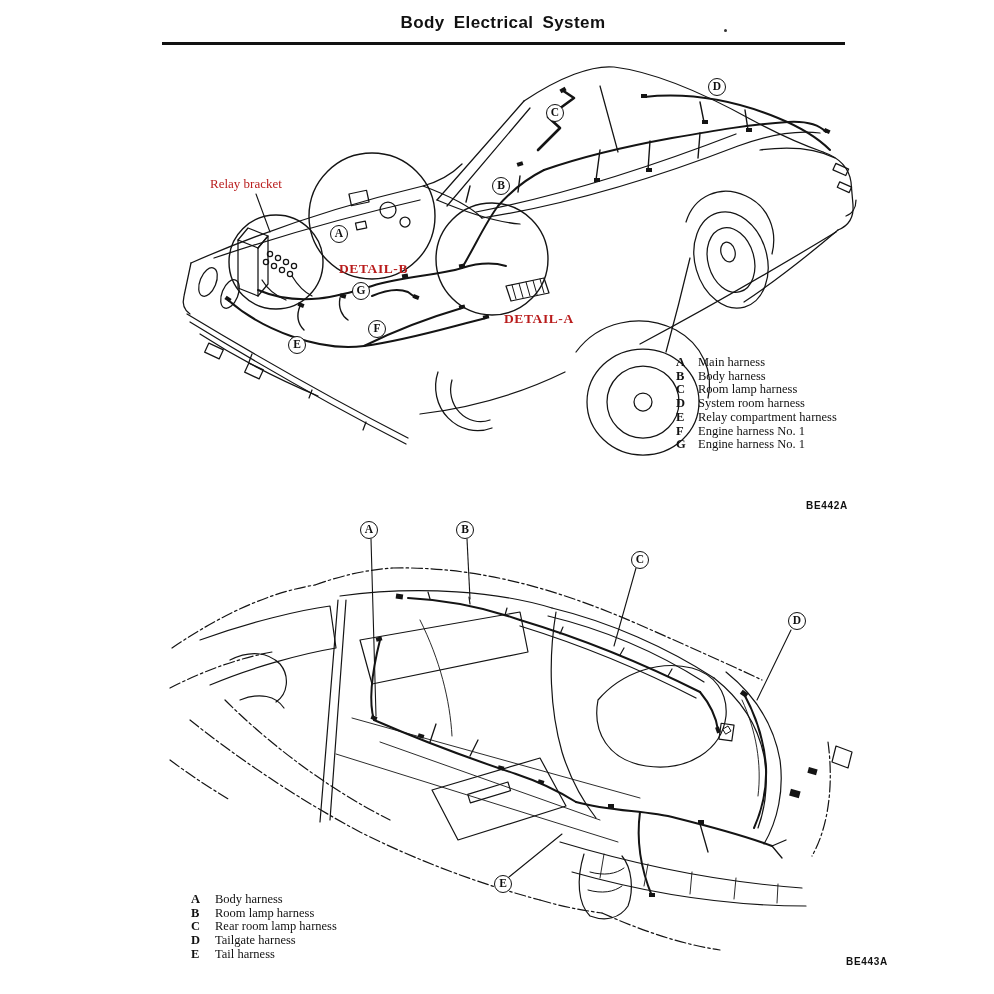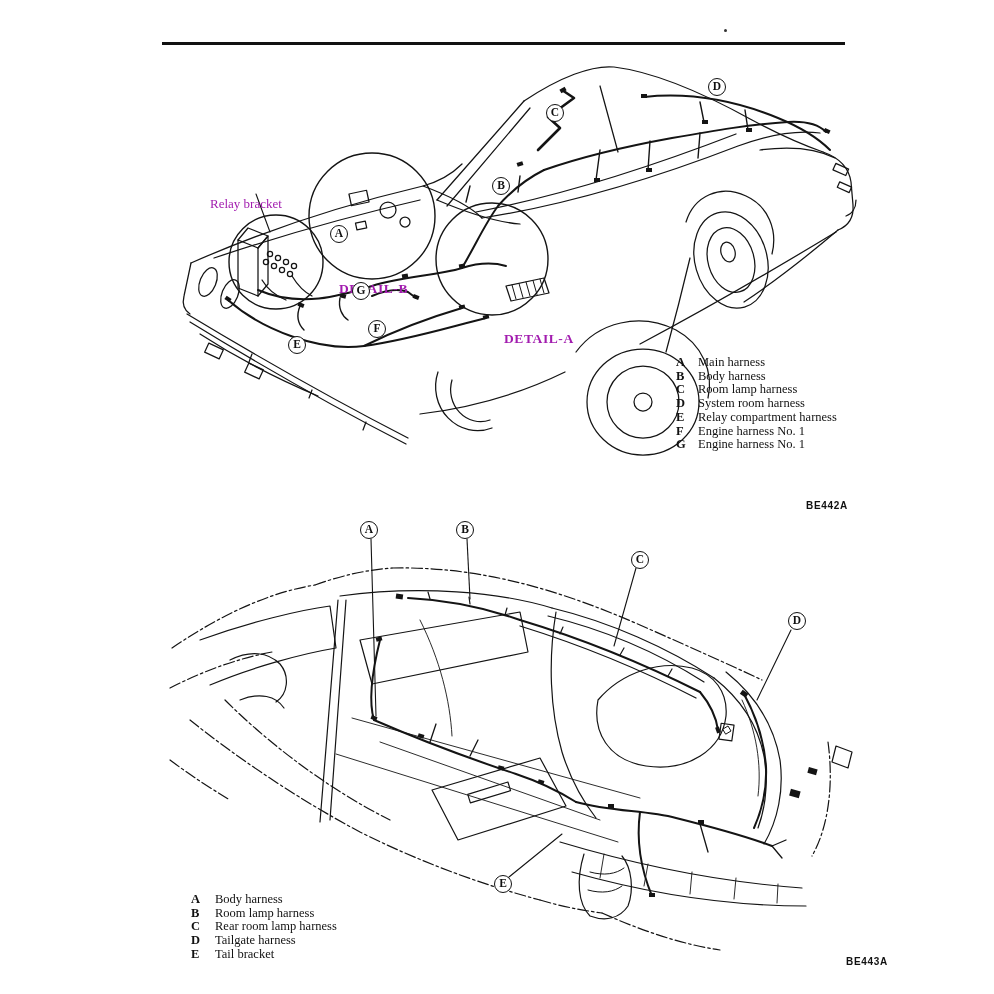--- a/index.html
+++ b/index.html
@@ -20,38 +20,39 @@
   svg path,svg ellipse,svg circle,svg line,svg rect{vector-effect:non-scaling-stroke;}
   
   .balloon{
     position:absolute;width:18px;height:18px;box-sizing:border-box;
     border:1.8px solid #111;border-radius:50%;background:#fff;
     font-family:"Liberation Serif", serif;font-weight:bold;font-size:11.5px;
     display:flex;align-items:center;justify-content:center;
     transform:translate(-50%,-50%);line-height:1;color:#111;
   }
   
-  .diagram-label{position:absolute;font-size:13px;white-space:nowrap;color:#a21caf;margin-top:20px;}
+  .diagram-label{position:absolute;font-size:13px;white-space:nowrap;color:#b91c1c;}
   .diagram-label.caps{font-weight:bold;letter-spacing:.6px;font-size:13.5px;}
   
   .legend{position:absolute;font-size:12.5px;color:#111;}
   .legend .row{display:flex;line-height:13.7px;}
   .legend .key{font-weight:bold;flex:0 0 22px;}
   .legend .lab{white-space:nowrap;}
   
   .fig-code{
     position:absolute;font-family:"Liberation Sans", sans-serif;font-weight:bold;
     font-size:10px;letter-spacing:.7px;color:#111;white-space:nowrap;text-align:right;
   }
 </style>
 </head>
 <body>
 
 <div class="page">
 
+  <div class="title">Body Electrical System</div>
   <div class="rule"></div>
   <div class="stray-dot"></div>
 
   <section>
 
     <svg class="fig-svg" style="left:160px;top:55px" width="705" height="410" viewBox="160 55 705 410" fill="none" stroke="#141414" stroke-width="1.25" stroke-linecap="round" stroke-linejoin="round">
 
       <g>
         <path d="M 191,263 C 252,236 334,207 423,186 C 441,181 452,174 462,164"></path>
         <path d="M 191,263 L 184,296 Q 181,308 190,314"></path>
@@ -322,20 +323,20 @@
       <div class="row">
           <span class="key" style="flex-basis:24px">C</span>
           <span class="lab">Rear room lamp harness</span>
         </div>
       <div class="row">
           <span class="key" style="flex-basis:24px">D</span>
           <span class="lab">Tailgate harness</span>
         </div>
       <div class="row">
           <span class="key" style="flex-basis:24px">E</span>
-          <span class="lab">Tail bracket</span>
+          <span class="lab">Tail harness</span>
         </div>
     </div>
 
     <div class="fig-code" style="left:846px;top:956px">BE443A</div>
   </section>
 
 </div>
 
 </body></html>

